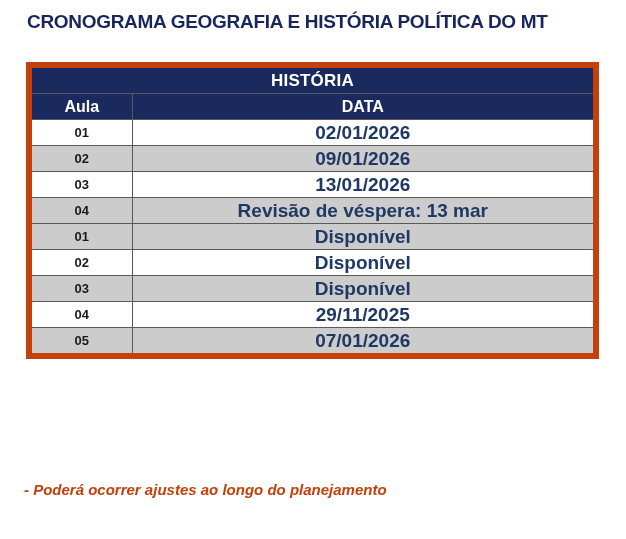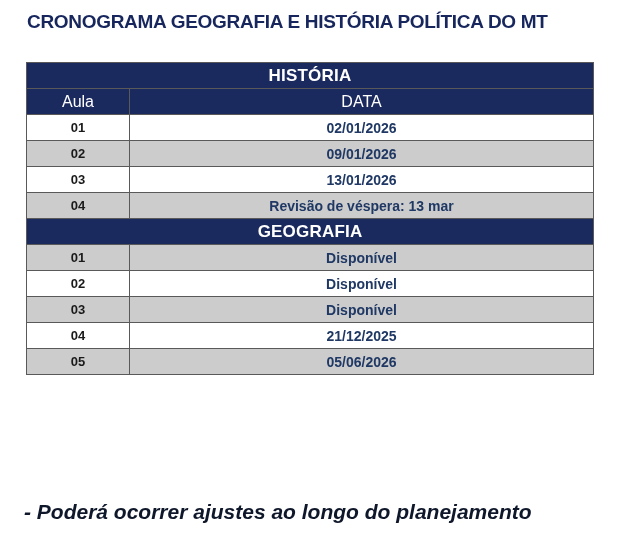--- a/index.html
+++ b/index.html
@@ -26,21 +26,21 @@
       white-space: nowrap;
       text-align: center;
     }
     table.schedule {
       position: absolute;
       left: 26px;
       top: 62px;
       width: 567px;
       border-collapse: collapse;
       table-layout: fixed;
-      border: 1px solid #c2410c;
+      border: 6px solid #c2410c;
     }
     table.schedule td, table.schedule th {
       border: 1px solid #595959;
       height: 25px;
       padding: 0;
       text-align: center;
       vertical-align: middle;
       overflow: hidden;
       white-space: nowrap;
     }
@@ -51,45 +51,44 @@
       color: #ffffff;
       font-size: 17px;
       font-weight: 700;
       height: 28px;
       letter-spacing: 0.2px;
     }
     .col-header th {
       background: #1b2a5e;
       color: #ffffff;
       font-size: 16px;
-      font-weight: 400;
+      font-weight: 700;
       height: 27px;
     }
     .row-white td { background: #ffffff; }
     .row-gray td { background: #cccccc; }
     td.aula-cell {
       color: #1a1a1a;
       font-weight: 700;
       font-size: 13px;
     }
     td.data-cell {
       color: #1f3864;
       font-weight: 700;
-      font-size: 14px;
+      font-size: 19px;
     }
     .footer-note {
       position: absolute;
       left: 24px;
       top: 481px;
-      font-size: 21px;
+      font-size: 15px;
       font-weight: 700;
       font-style: italic;
-      color: #0f172a;
+      color: #c2410c;
       white-space: nowrap;
-      margin-top: 19px;
     }
   </style>
 </head>
 <body>
 
 <div class="page">
 
   <div class="title">CRONOGRAMA GEOGRAFIA E HISTÓRIA POLÍTICA DO MT</div>
 
   <table class="schedule">
@@ -117,42 +116,39 @@
     </tr>
     <tr class="row-white">
       <td class="aula-cell">03</td>
       <td class="data-cell">13/01/2026</td>
     </tr>
     <tr class="row-gray">
       <td class="aula-cell">04</td>
       <td class="data-cell">Revisão de véspera: 13 mar</td>
     </tr>
 
-    <tr class="section-header">
-      <th colspan="2">GEOGRAFIA</th>
-    </tr>
 
     <tr class="row-gray">
       <td class="aula-cell">01</td>
       <td class="data-cell">Disponível</td>
     </tr>
     <tr class="row-white">
       <td class="aula-cell">02</td>
       <td class="data-cell">Disponível</td>
     </tr>
     <tr class="row-gray">
       <td class="aula-cell">03</td>
       <td class="data-cell">Disponível</td>
     </tr>
     <tr class="row-white">
       <td class="aula-cell">04</td>
-      <td class="data-cell">21/12/2025</td>
+      <td class="data-cell">29/11/2025</td>
     </tr>
     <tr class="row-gray">
       <td class="aula-cell">05</td>
-      <td class="data-cell">05/06/2026</td>
+      <td class="data-cell">07/01/2026</td>
     </tr>
   </tbody>
     </table>
 
   <div class="footer-note">- Poderá ocorrer ajustes ao longo do planejamento</div>
 
 </div>
 
 </body></html>

